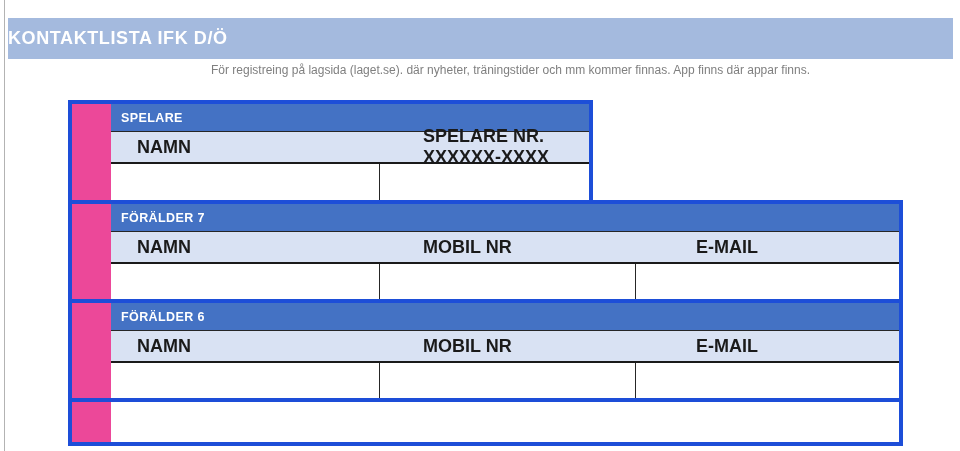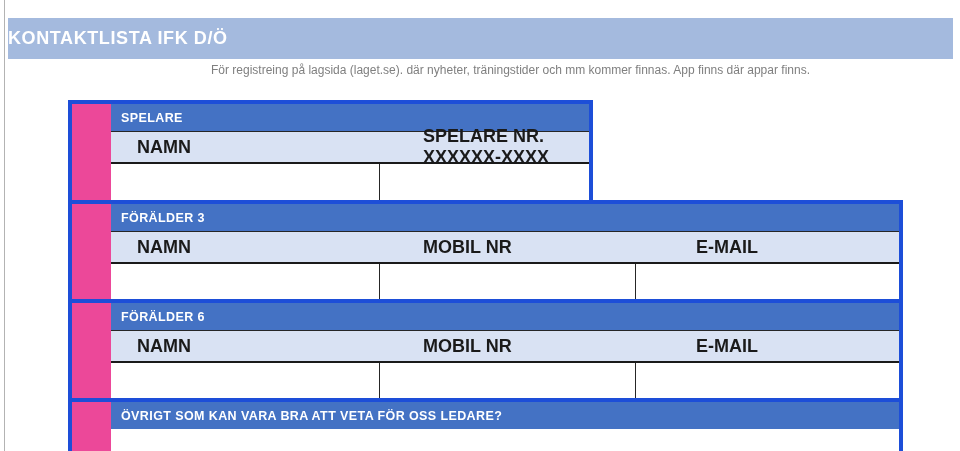--- a/index.html
+++ b/index.html
@@ -66,21 +66,21 @@
       <div class="col w3">SPELARE NR. XXXXXX-XXXX</div>
     </div>
     <div class="input-row">
       <div class="cell w1 div-r"></div>
       <div class="cell w3"></div>
     </div>
   </div>
 
   <div class="tbl" style="top:200px; width:835px;">
     <div class="sec-header">
-      <span>FÖRÄLDER 3</span>
+      <span>FÖRÄLDER 7</span>
     </div>
     <div class="band-row">
       <div class="col w1">NAMN</div>
       <div class="col w2">MOBIL NR</div>
       <div class="col w3">E-MAIL</div>
     </div>
     <div class="input-row">
       <div class="cell w1 div-r"></div>
       <div class="cell w2 div-r"></div>
       <div class="cell w3"></div>
@@ -97,18 +97,15 @@
       <div class="col w3">E-MAIL</div>
     </div>
     <div class="input-row">
       <div class="cell w1 div-r"></div>
       <div class="cell w2 div-r"></div>
       <div class="cell w3"></div>
     </div>
   </div>
 
   <div class="tbl" style="top:398px; width:835px;">
-    <div class="sec-header">
-      <span>ÖVRIGT SOM KAN VARA BRA ATT VETA FÖR OSS LEDARE?</span>
-    </div>
     <div class="open-area"></div>
   </div>
 </div>
 
 </body></html>

